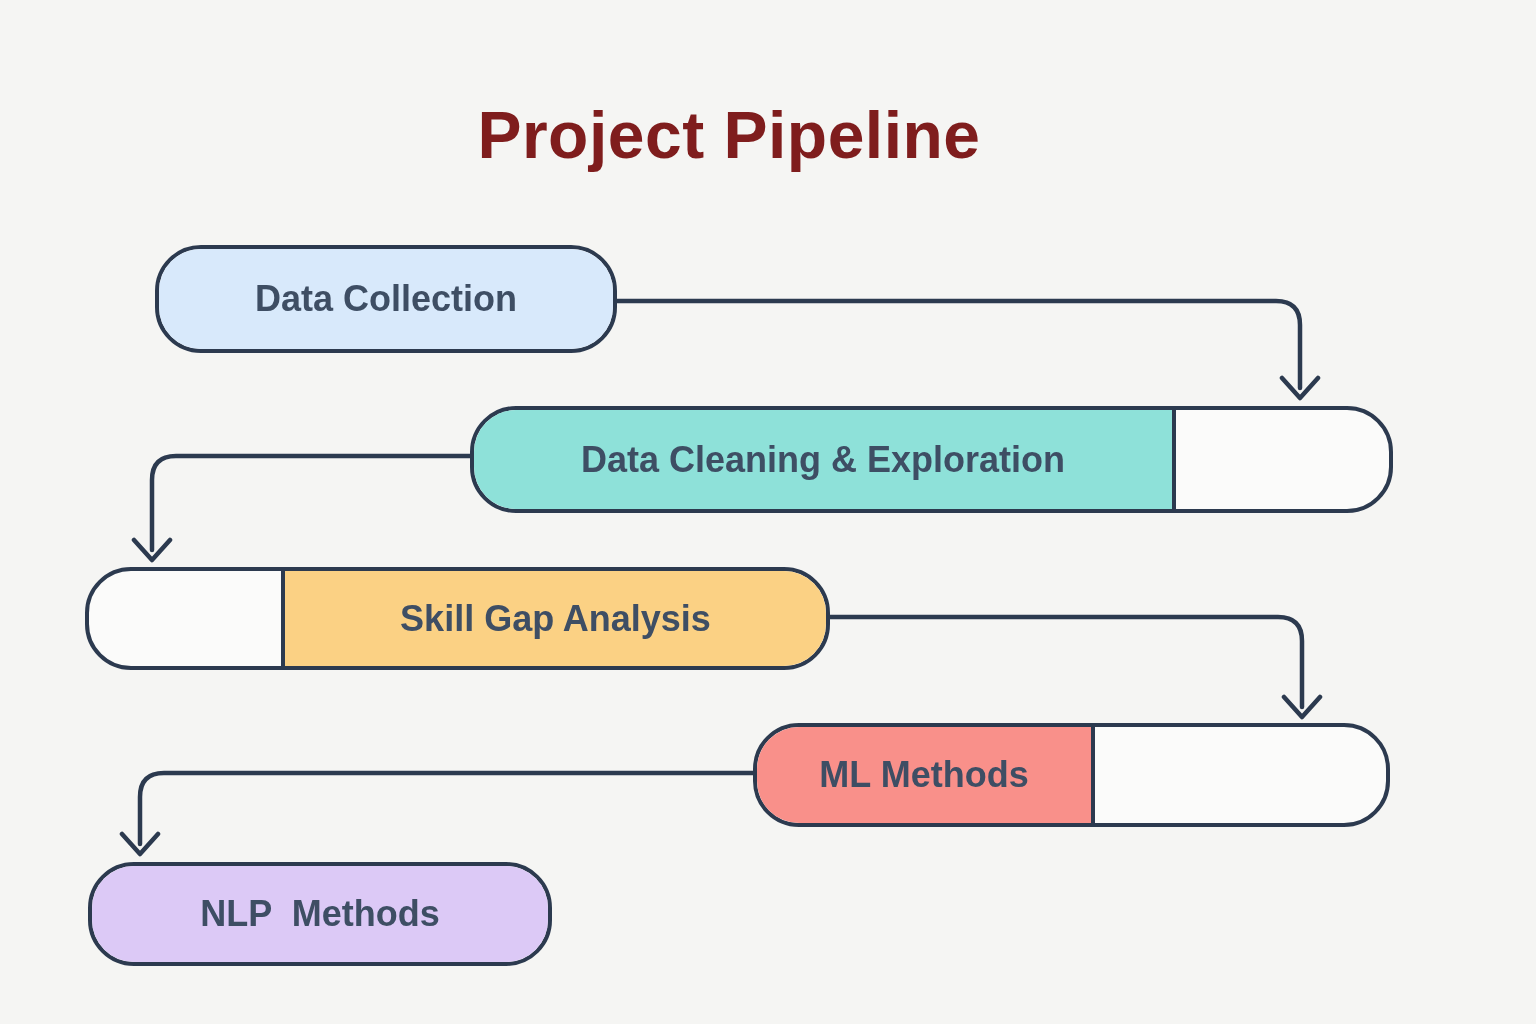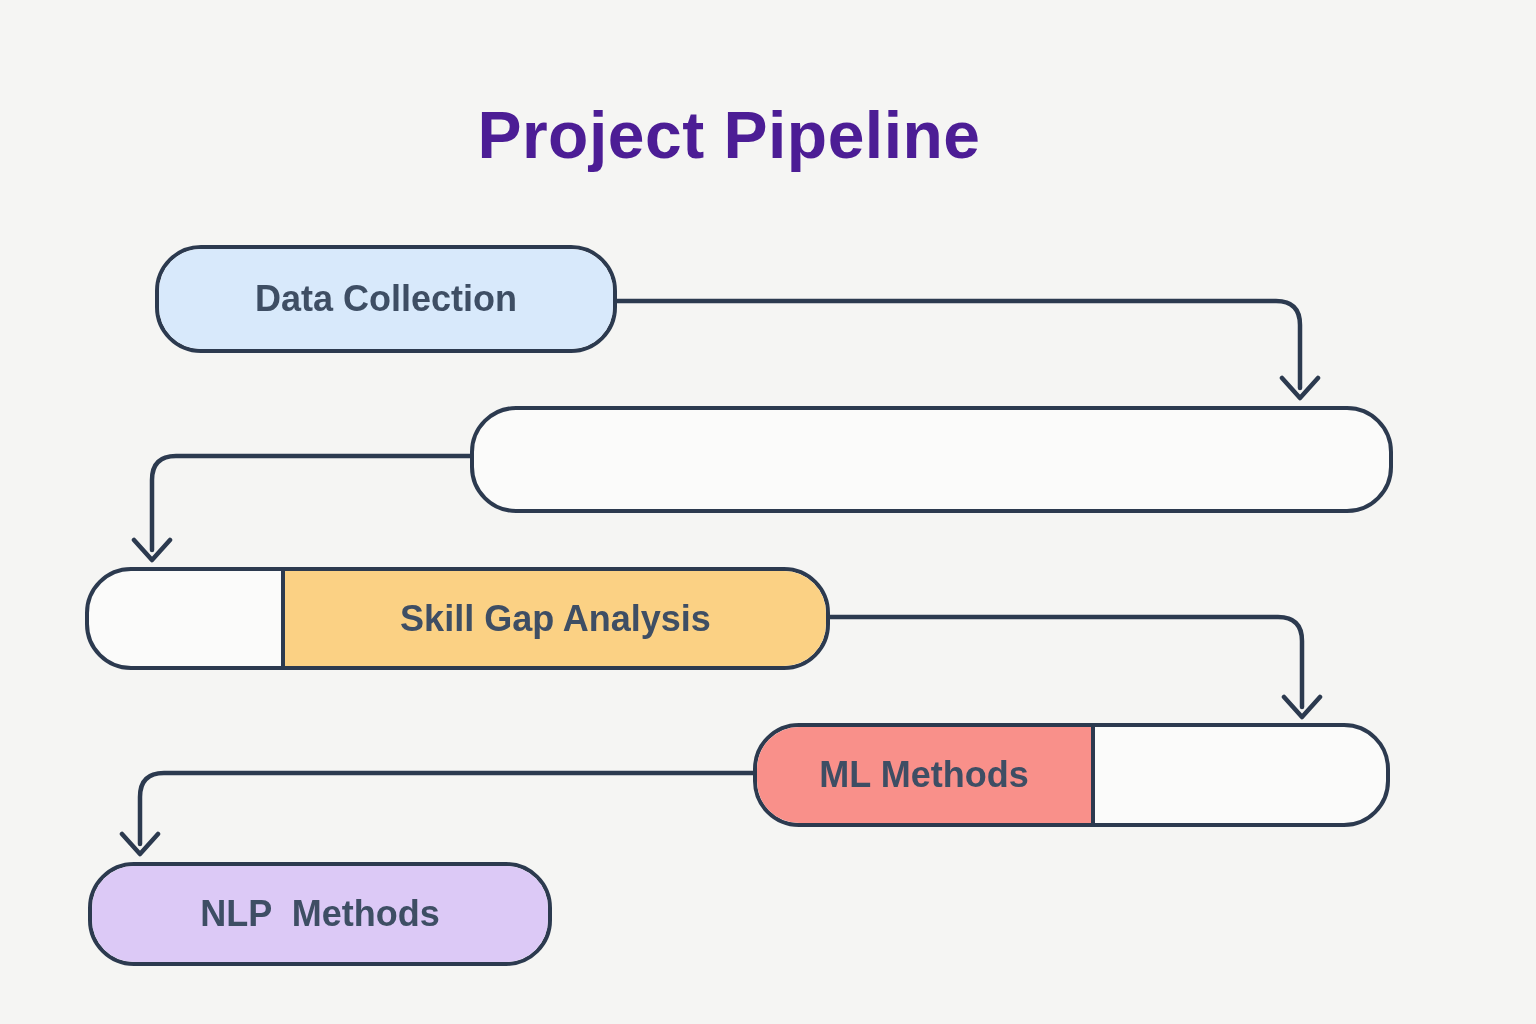--- a/index.html
+++ b/index.html
@@ -4,21 +4,21 @@
 <style>
   html,body { margin:0; padding:0; }
   .canvas {
     position:relative; width:1536px; height:1024px;
     background:#f5f5f3; overflow:hidden;
     font-family:"Liberation Sans", sans-serif;
   }
   .title {
     position:absolute; left:0; top:97px; width:1458px; margin:0;
     text-align:center; font-size:66px; font-weight:700;
-    color:#4c1d95; letter-spacing:0.5px;
+    color:#7f1d1d; letter-spacing:0.5px;
   }
   .arrows { position:absolute; left:0; top:0; width:1536px; height:1024px; }
   .arrows path {
     fill:none; stroke:#2c3a4f; stroke-width:4.5;
     stroke-linecap:round; stroke-linejoin:round;
   }
   .node {
     position:absolute; display:flex; box-sizing:border-box;
     border:4px solid #2c3a4f; border-radius:46px;
     background:#fbfbfa; overflow:hidden;
@@ -53,20 +53,23 @@
     <path d="M755 773 H164 Q140 773 140 797 V844 M122 834 L140 854 L158 834"></path>
   </svg>
 
   <div class="node" style="left:155px; top:245px; width:462px; height:108px">
     <div class="seg seg-grow f-blue">
       <span class="node-label">Data Collection</span>
     </div>
   </div>
 
   <div class="node" style="left:470px; top:406px; width:923px; height:107px">
+    <div class="seg f-teal divider-r" style="width:702px">
+      <span class="node-label">Data Cleaning &amp; Exploration</span>
+    </div>
     <div class="seg seg-grow"></div>
   </div>
 
   <div class="node" style="left:85px; top:567px; width:745px; height:103px">
     <div class="seg" style="width:192px"></div>
     <div class="seg seg-grow f-yellow divider-l">
       <span class="node-label">Skill Gap Analysis</span>
     </div>
   </div>
 

